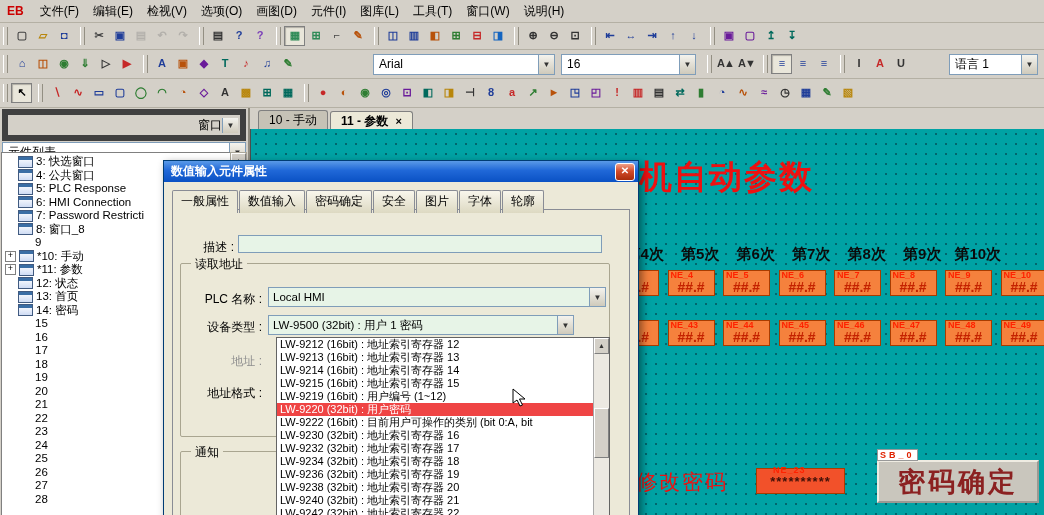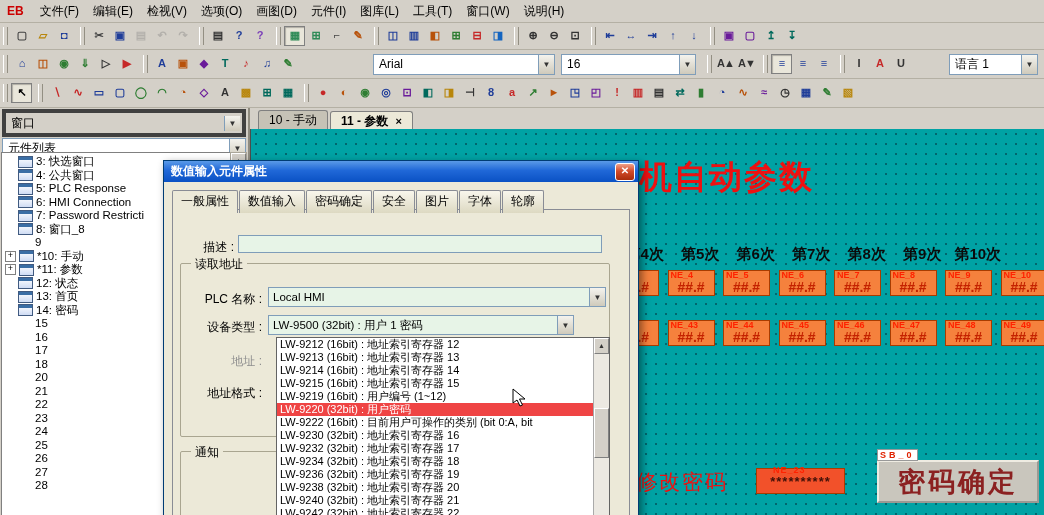--- a/index.html
+++ b/index.html
@@ -22,22 +22,22 @@
   .combo{display:flex;align-items:center;background:#fff;border:1px solid #7f9db9;height:19px;
          padding-left:5px;justify-content:space-between;white-space:nowrap;flex:none}
   .combo-btn{width:15px;height:100%;background:linear-gradient(#f4f3ee,#cfcabb);border-left:1px solid #7f9db9;
              font-size:8px;display:flex;align-items:center;justify-content:center;color:#333;flex:none}
   .font-combo{width:175px;margin-left:70px}
   .size-combo{width:128px;margin-left:6px;margin-right:10px}
   .lang-combo{width:82px;margin-left:auto;margin-right:4px}
   
   .main{display:flex;height:411px}
   .left-panel{width:250px;position:relative;background:#d4d0c8;border-right:2px solid #8f8b7f;box-sizing:border-box;flex:none}
-  .panel-header{height:20px;margin:1px 2px;display:flex;justify-content:space-between;align-items:center;
-                padding:0 2px 0 5px;border:4px solid #404040;background:#d4d0c8}
+  .panel-header{height:20px;margin:1px 2px;display:flex;justify-content:flex-end;align-items:center;
+                padding:0 2px 0 5px;border:6px solid #404040;background:#d4d0c8}
   .elem-combo{margin:1px 2px}
   .tree{position:absolute;top:44px;left:1px;right:16px;bottom:0;background:#fff;border:1px solid #808080;
         overflow:hidden;font-size:11.5px;padding-top:2px}
   .tree-item{height:13.5px;line-height:13.5px;display:flex;align-items:center;white-space:nowrap;padding-left:16px}
   .tree-item.plain{padding-left:33px}
   .tree-item.has-exp{padding-left:3px}
   .expander{width:9px;height:9px;border:1px solid #808080;background:#fff;font-size:9px;line-height:7px;
             text-align:center;margin-right:3px;flex:none}
   .witem-icon{width:13px;height:10px;border:1px solid #405a80;background:linear-gradient(#fff,#cfdcf4);
               position:relative;margin-right:3px;flex:none}
@@ -350,20 +350,23 @@
           <div class="tree-item plain">
             <span>16</span>
           </div>
           <div class="tree-item plain">
             <span>17</span>
           </div>
           <div class="tree-item plain">
             <span>18</span>
           </div>
           <div class="tree-item plain">
+            <span>19</span>
+          </div>
+          <div class="tree-item plain">
             <span>20</span>
           </div>
           <div class="tree-item plain">
             <span>21</span>
           </div>
           <div class="tree-item plain">
             <span>22</span>
           </div>
           <div class="tree-item plain">
             <span>23</span>

